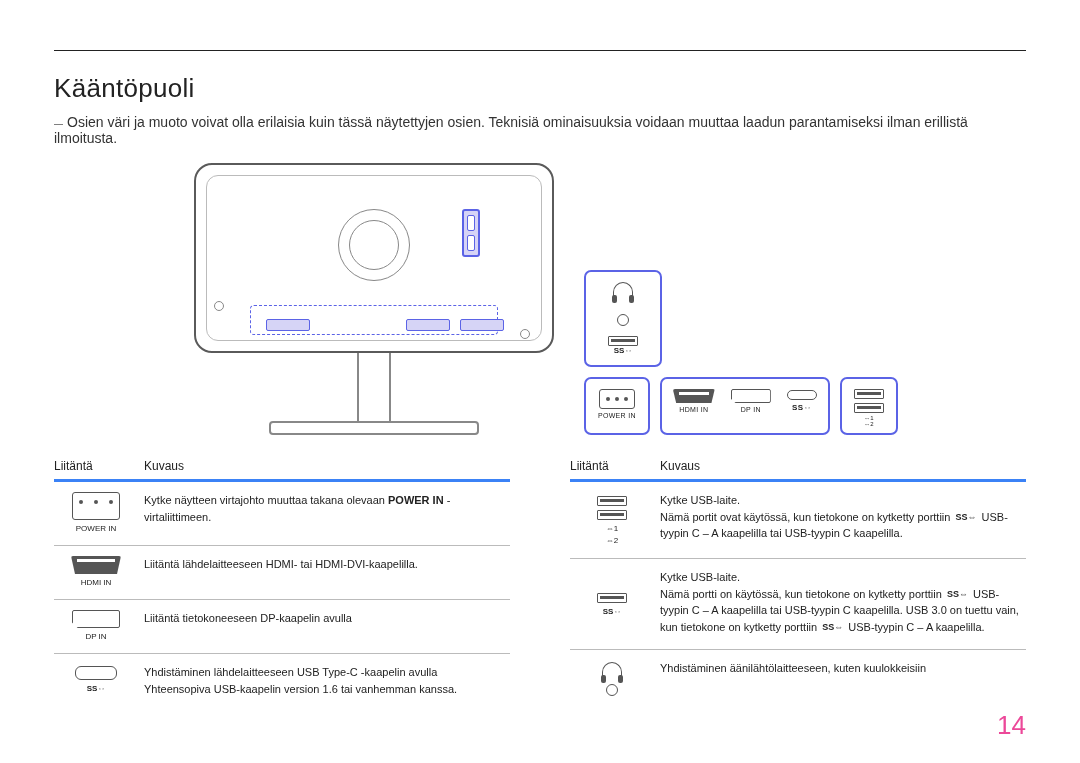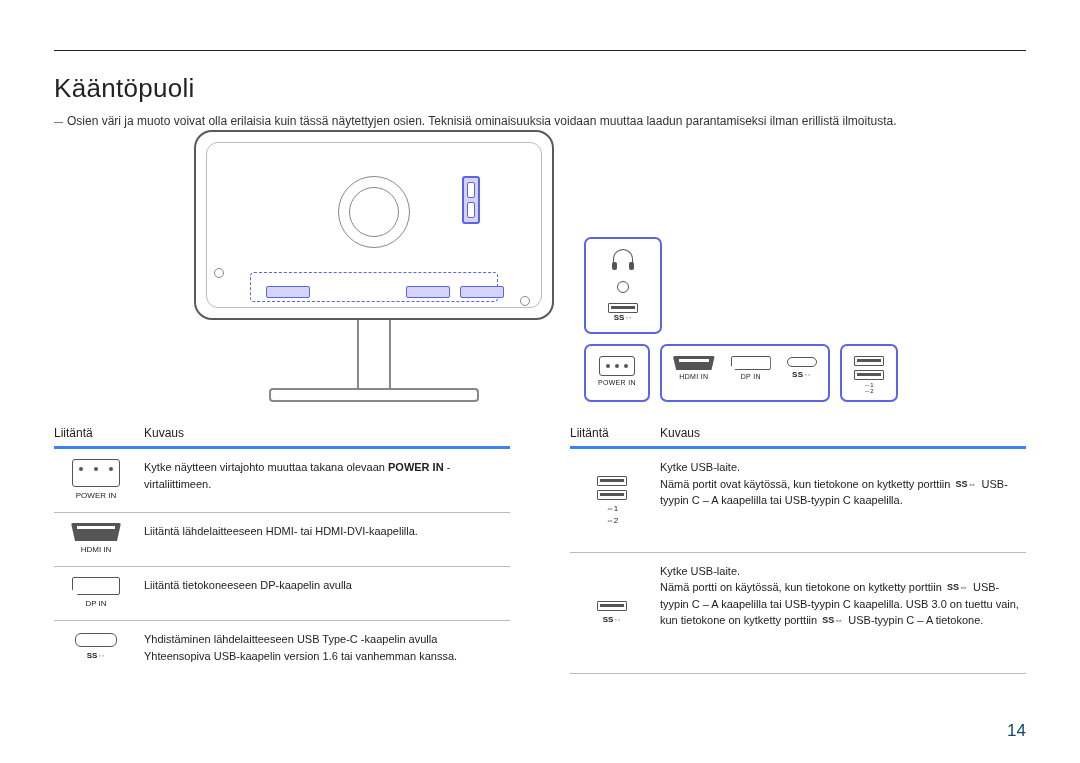--- a/index.html
+++ b/index.html
@@ -14,23 +14,23 @@
     font-size: 12px;
   }
   .top-rule { border-top: 1.5px solid #222; margin-bottom: 22px; }
   h1 {
     font-size: 26px;
     font-weight: 400;
     margin-bottom: 10px;
     letter-spacing: 0.3px;
   }
   .note {
-    font-size: 12px;
+    font-size: 14px;
     color: #333;
-    margin-bottom: 2px;
+    margin-bottom: 17px;
   }
   .note::before {
     content: "―";
     margin-right: 4px;
     font-size: 9px;
   }
   .diagram-area {
     display: flex;
     gap: 30px;
     margin-bottom: 18px;
@@ -298,22 +298,22 @@
     font-size: 9px;
     font-weight: bold;
     vertical-align: middle;
     margin: 0 2px;
   }
   strong { font-weight: 700; }
   .page-num {
     position: absolute;
     bottom: 22px;
     right: 54px;
-    font-size: 17px;
-    color: #0c4a6e;
+    font-size: 26px;
+    color: #ec4899;
     margin-top: 44px;
   }
   table { border-collapse: collapse; width: 100%; }
 </style>
 </head>
 <body>
 
 <div class="top-rule"></div>
 
 <h1>Kääntöpuoli</h1>
@@ -462,20 +462,29 @@
       </tr>
       <tr>
         <td class="icon-cell">
           <div class="iwrap">
             <div class="port-usbA"></div>
             <span class="plabel ss-label">SS⇔</span>
           </div>
         </td>
         <td>
           <span>Kytke USB-laite.</span><br>
-          <span>Nämä portti on käytössä, kun tietokone on kytketty porttiin </span><span class="usb-ss-inline">SS⇔</span><span> USB-tyypin C – A kaapelilla tai USB-tyypin C kaapelilla. USB 3.0 on tuettu vain, kun tietokone on kytketty porttiin </span><span class="usb-ss-inline">SS⇔</span><span> USB-tyypin C – A tietokone.</span>
-        </td>
+          <span>Nämä portti on käytössä, kun tietokone on kytketty porttiin </span><span class="usb-ss-inline">SS⇔</span><span> USB-tyypin C – A kaapelilla tai USB-tyypin C kaapelilla. USB 3.0 on tuettu vain, kun tietokone on kytketty porttiin </span><span class="usb-ss-inline">SS⇔</span><span> USB-tyypin C – A kaapelilla.</span>
+        </td>
+      </tr>
+      <tr>
+        <td class="icon-cell" style="border-bottom:none;">
+          <div class="iwrap">
+            <div class="headphone"></div>
+            <div class="jack"></div>
+          </div>
+        </td>
+        <td style="border-bottom:none;">Yhdistäminen äänilähtölaitteeseen, kuten kuulokkeisiin</td>
       </tr>
     </tbody>
   </table>
 </div>
 
 <div class="page-num">14</div>
 
 </body></html>

